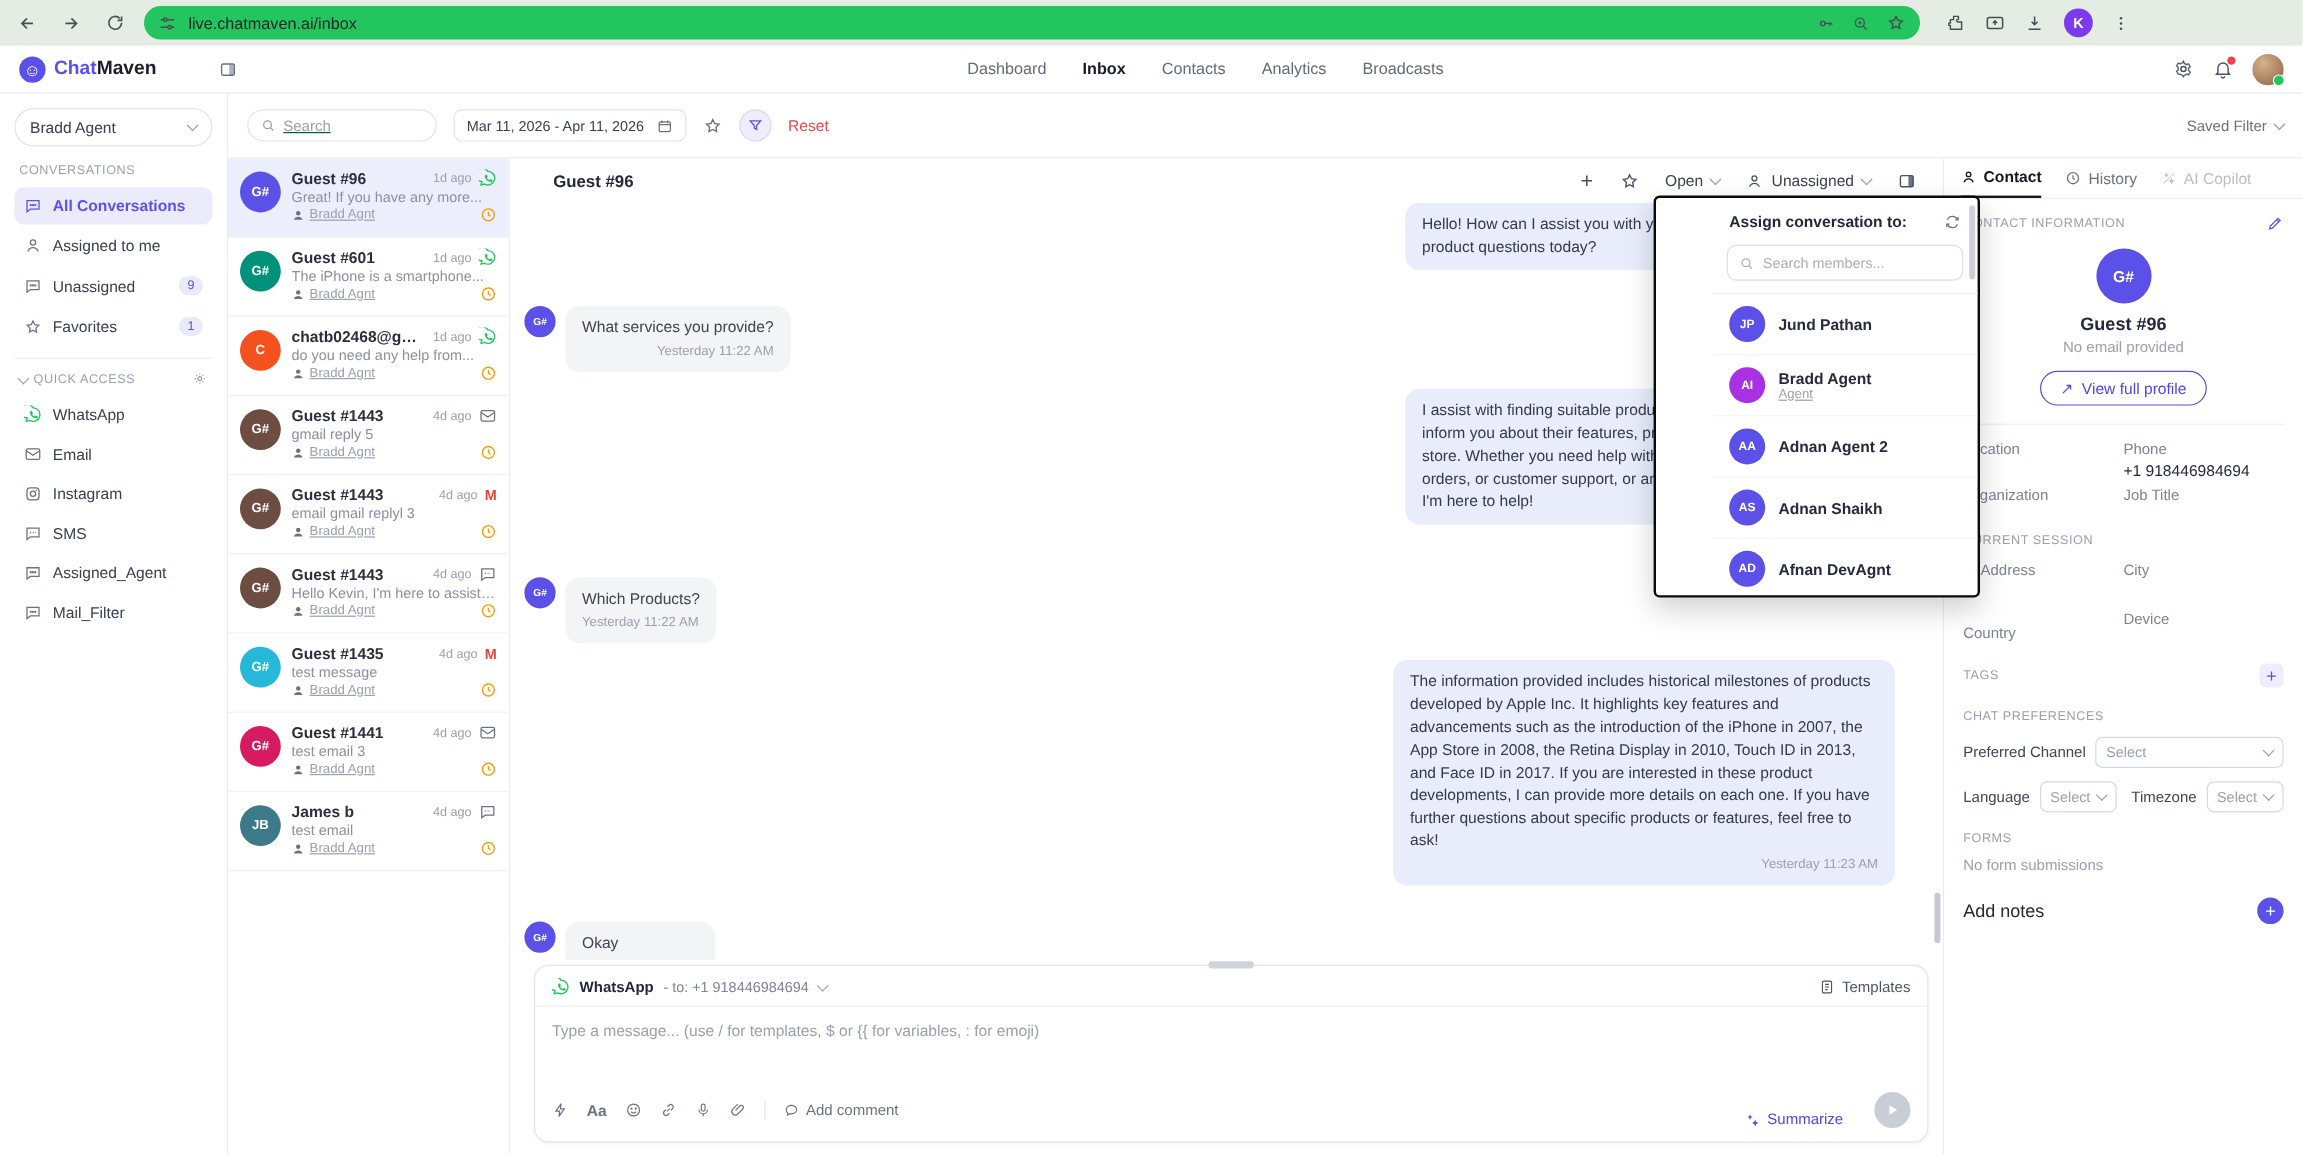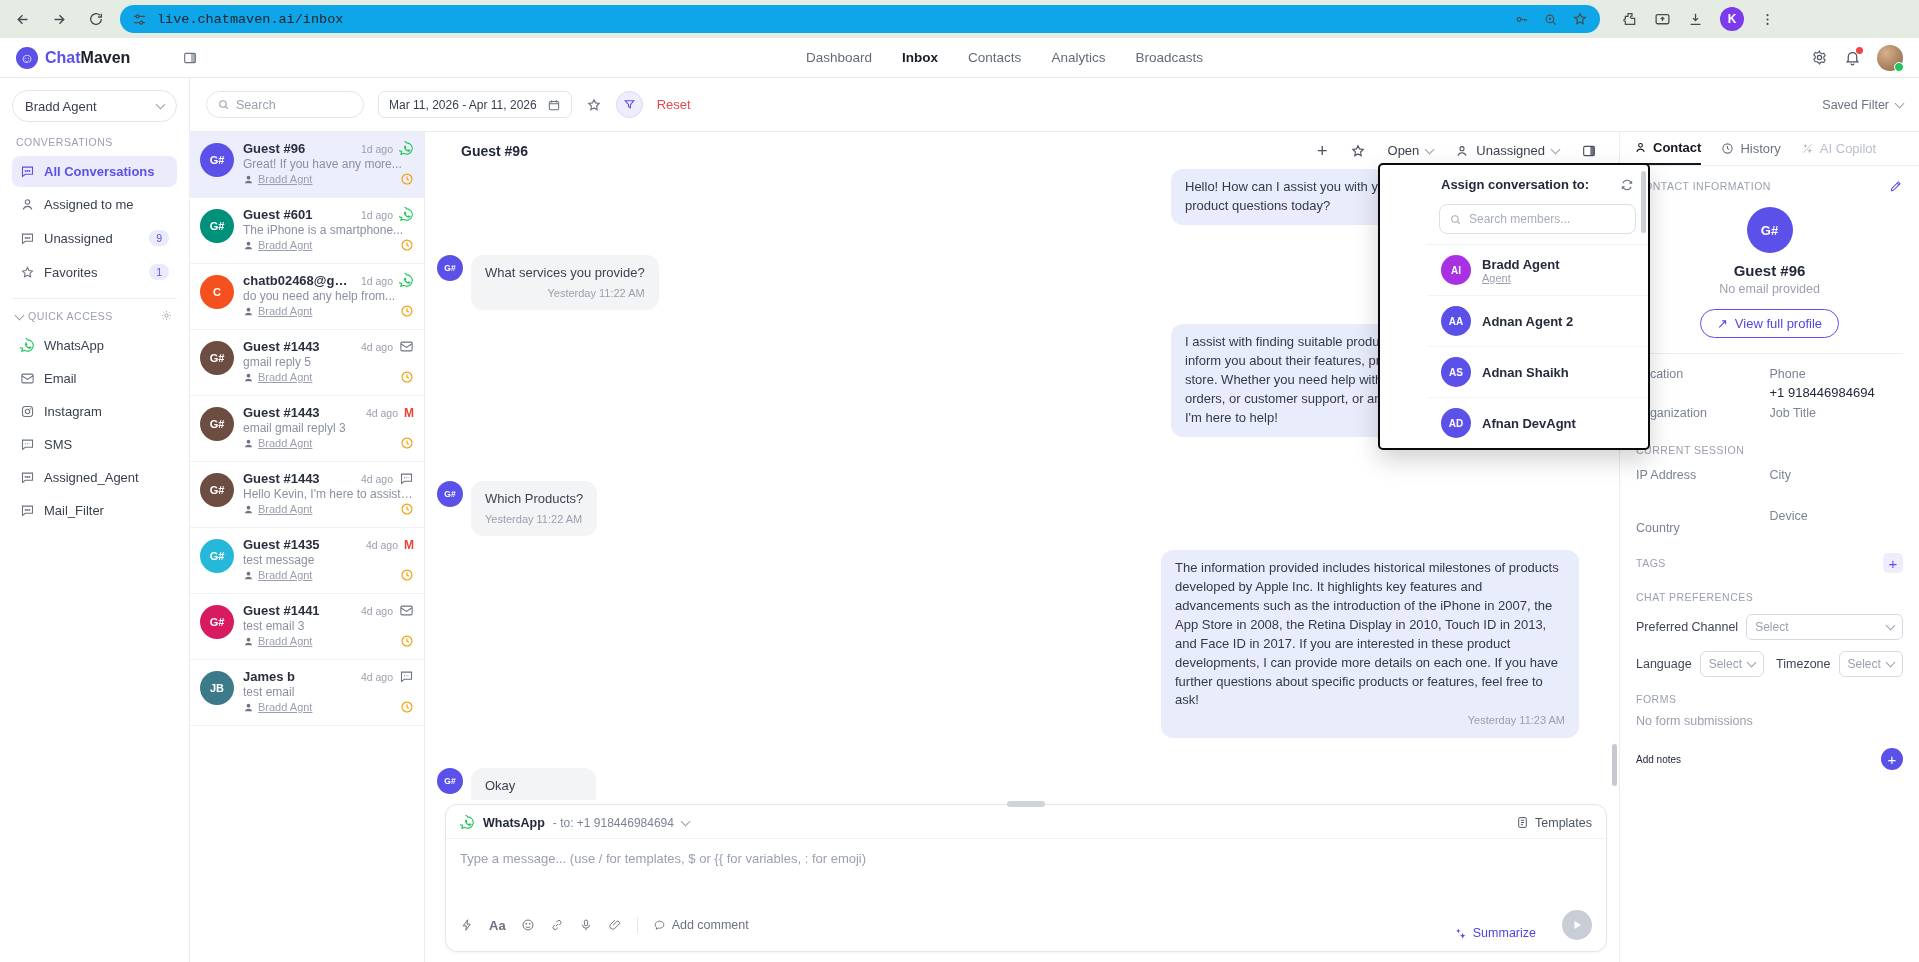--- a/index.html
+++ b/index.html
@@ -4,21 +4,21 @@
 <style>
   * { box-sizing: border-box; margin: 0; padding: 0; }
   html,body { width:1919px; height:962px; overflow:hidden; }
   body { font-family:"Liberation Sans", sans-serif; background:#fff; color:#2a2f3c; }
   svg { display:block; }
   .ico { display:inline-flex; align-items:center; justify-content:center; color:#6b7280; }
 
   
   .browser { height:38px; background:#e4ece4; display:flex; align-items:center; padding:0 14px; gap:16px; }
   .b-nav { display:flex; gap:20px; align-items:center; color:#474d52; font-size:17px; }
-  .url-pill { flex:1; max-width:1480px; height:28px; background:#0ea5e9; border-radius:15px; display:flex; align-items:center; padding:0 12px; gap:10px;font-family:Liberation Mono, monospace; }
+  .url-pill { flex:1; max-width:1480px; height:28px; background:#22c55e; border-radius:15px; display:flex; align-items:center; padding:0 12px; gap:10px; }
   .url-text { font-size:13.5px; color:#1f2328; flex:1; }
   .pill-right { display:flex; gap:14px; align-items:center; }
   .b-right { display:flex; gap:16px; align-items:center; margin-left:6px; }
   .b-avatar { width:24px; height:24px; border-radius:50%; background:#7c3aed; color:#fff; font-size:12px; font-weight:700; display:flex; align-items:center; justify-content:center; }
 
   
   .app-header { height:40px; border-bottom:1px solid #e8eaee; display:flex; align-items:center; padding:0 16px; }
   .brand { display:flex; align-items:center; gap:7px; width:158px; }
   .brand-mark { width:22px; height:22px; border-radius:50%; background:#5b51e8; color:#fff; display:flex; align-items:center; justify-content:center; font-size:14px; }
   .brand-name { font-size:16px; font-weight:700; }
@@ -46,21 +46,21 @@
   .side-item { display:flex; align-items:center; gap:9px; padding:8px 8px; border-radius:8px; font-size:13px; color:#39404e; cursor:pointer; margin-bottom:2px; }
   .side-item.active { background:#ecebfc; color:#5b51e8; font-weight:700; }
   .side-item.active .ico { color:#5b51e8; }
   .badge { margin-left:auto; background:#e9eafc; color:#5b51e8; font-size:10.5px; border-radius:9px; padding:2px 7px; }
   .badge:empty { display:none; }
   .side-divider { border-top:1px solid #eceef2; margin:10px 0; }
 
   
   .filter-bar { height:54px; border-bottom:1px solid #ebedf1; display:flex; align-items:center; padding:0 16px; gap:14px; }
   .search-box { width:158px; height:27px; border:1px solid #e1e4ea; border-radius:14px; display:flex; align-items:center; padding:0 10px; gap:6px; background:#fff; }
-  .search-box input { border:none; outline:none; font-size:12.5px; color:#14532d; width:100%; font-family:inherit; background:transparent; }
+  .search-box input { border:none; outline:none; font-size:12.5px; color:#14532d; width:100%; font-family:inherit; background:transparent;text-decoration:underline; }
   .search-box input::placeholder { color:#9aa0ad; }
   .date-box { height:27px; border:1px solid #e1e4ea; border-radius:7px; display:flex; align-items:center; padding:0 10px; gap:10px; font-size:12px; color:#39404e; cursor:pointer; }
   .star-btn { color:#6b7280; cursor:pointer; }
   .funnel-btn { width:27px; height:27px; border-radius:50%; border:1px solid #d9d6f6; background:#efedfd; display:flex; align-items:center; justify-content:center; cursor:pointer; }
   .reset-link { color:#e5484d; font-size:13px; cursor:pointer; }
   .saved-filter { margin-left:auto; display:flex; align-items:center; gap:7px; color:#6b7280; font-size:12.5px; cursor:pointer; }
 
   
   .content-row { flex:1; display:flex; min-height:0; }
 
@@ -148,21 +148,21 @@
   .rp-tags-row { display:flex; justify-content:space-between; align-items:center; margin-top:18px; }
   .plus-sq { width:20px; height:20px; border-radius:5px; background:#efedfd; color:#5b51e8; font-size:15px; display:flex; align-items:center; justify-content:center; cursor:pointer; }
   .rp-pref-row { display:flex; align-items:center; gap:8px; margin-top:11px; }
   .pref-label { font-size:12.5px; color:#3f4654; white-space:nowrap; }
   .sel { border:1px solid #d6d9e0; border-radius:6px; height:26px; display:flex; align-items:center; justify-content:space-between; padding:0 8px; font-size:12px; color:#9aa0ad; cursor:pointer; }
   .sel-wide { flex:1; }
   .sel-sm { width:74px; }
   .rp-forms { margin-top:16px; }
   .rp-forms-empty { font-size:12.5px; color:#9aa0ad; margin-top:9px; }
   .rp-notes-row { display:flex; justify-content:space-between; align-items:center; margin-top:20px; }
-  .rp-notes-label { font-size:10px; color:#23293a; }
+  .rp-notes-label { font-size:15px; color:#23293a; }
   .plus-circle { width:22px; height:22px; border-radius:50%; background:#5b51e8; color:#fff; font-size:15px; display:flex; align-items:center; justify-content:center; cursor:pointer; }
 </style>
 </head>
 <body>
 
 <div class="browser">
   <div class="b-nav">
     <span class="ico">
         <svg width="17" height="17" viewBox="0 0 24 24" fill="none" stroke="#474d52" stroke-width="2">
           <path d="M19 12H6M12 6l-6 6 6 6"></path>
@@ -821,20 +821,27 @@
             <span class="ico">
                 <svg width="13" height="13" viewBox="0 0 24 24" fill="none" stroke="#a8aeb9" stroke-width="2">
                   <circle cx="11" cy="11" r="6"></circle>
                   <path d="M15.7 15.7L20 20"></path>
                 </svg>
               </span>
             <input placeholder="Search members..." style="">
           </div>
           <div class="ap-list">
 
+              <div class="ap-row">
+                <span class="ap-av" style="background: rgb(91, 81, 232);">JP</span>
+                <span>
+                  <div class="ap-name">Jund Pathan</div>
+
+                </span>
+              </div>
 
               <div class="ap-row">
                 <span class="ap-av" style="background: rgb(168, 50, 227);">AI</span>
                 <span>
                   <div class="ap-name">Bradd Agent</div>
                   <div class="ap-role">Agent</div>
                 </span>
               </div>
 
               <div class="ap-row">

